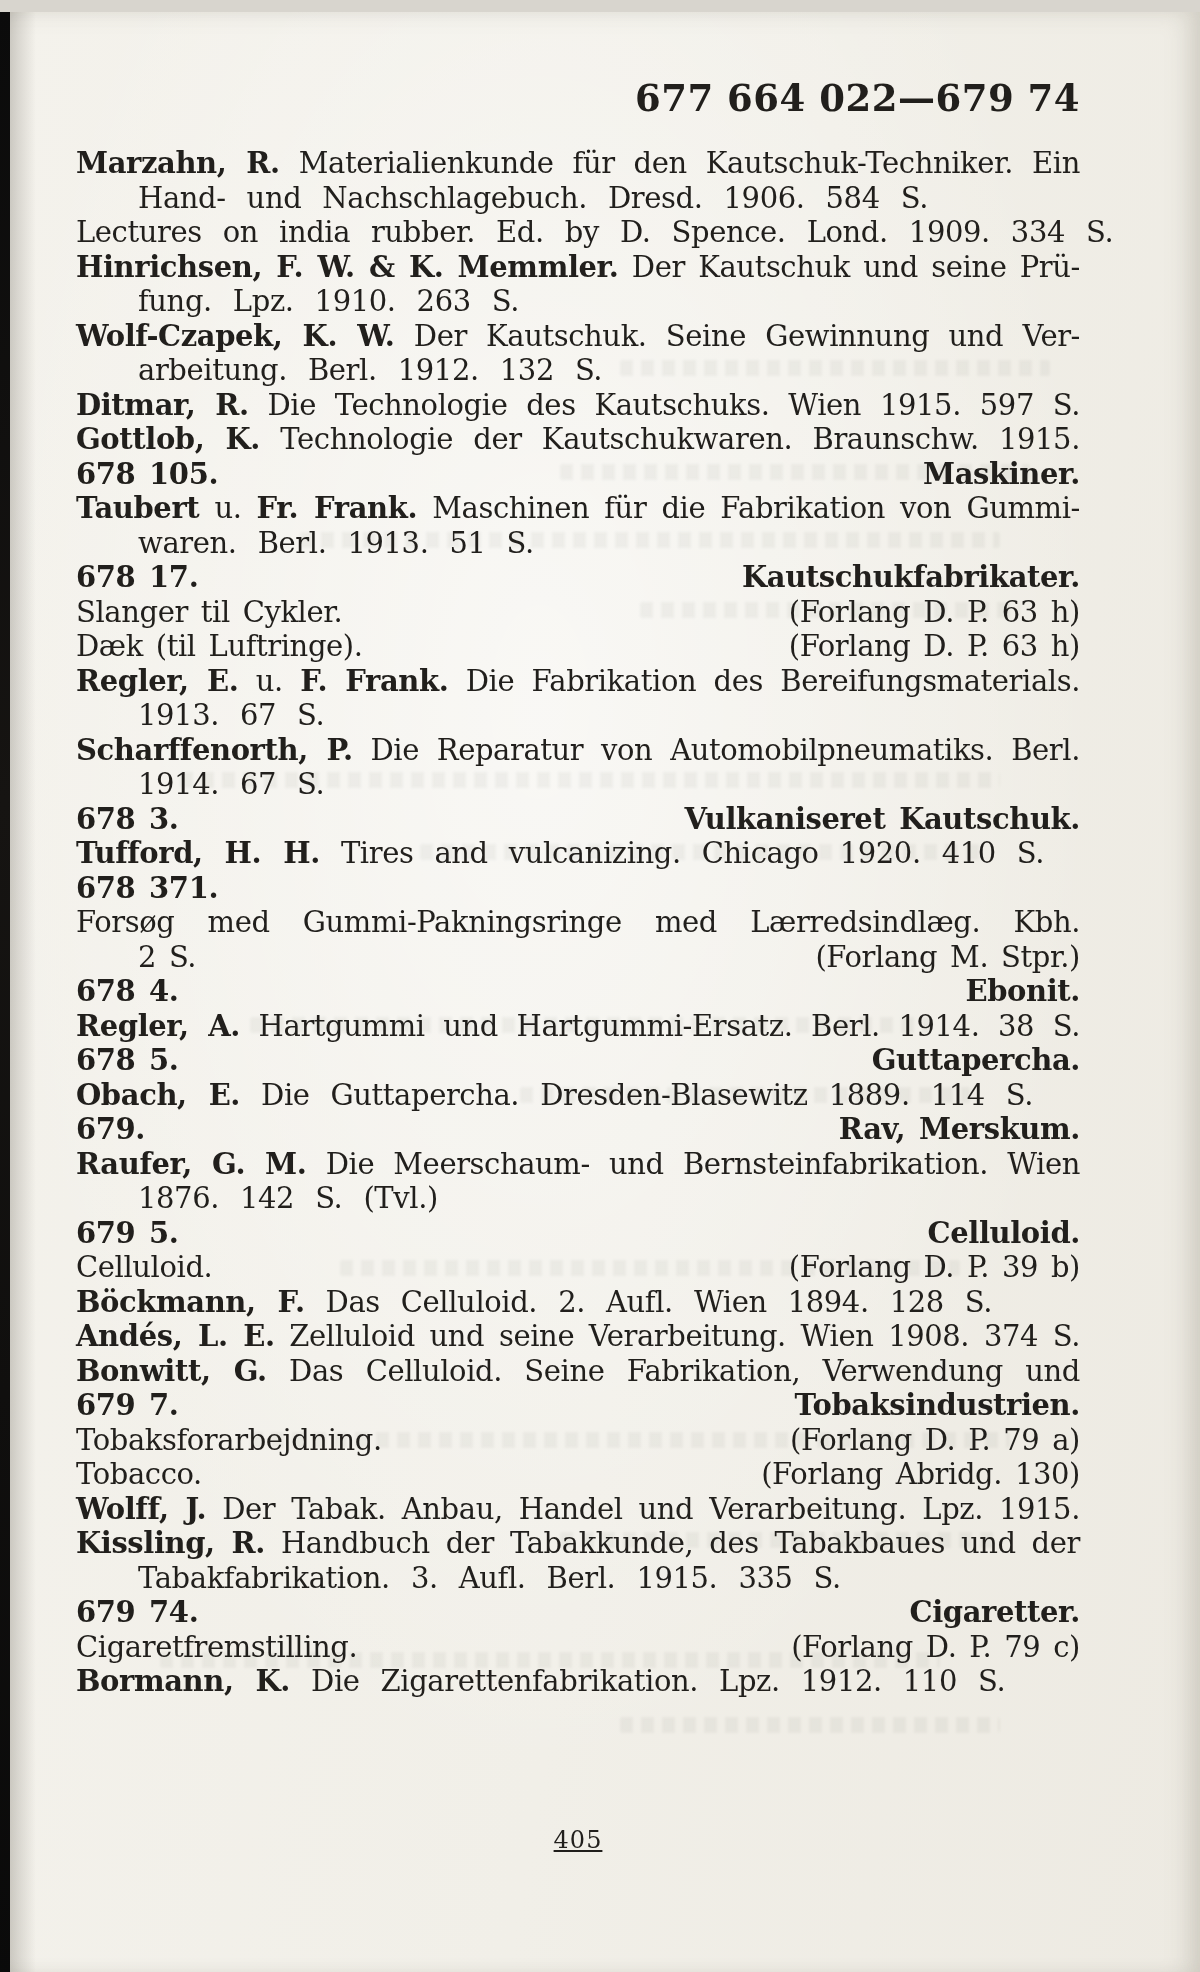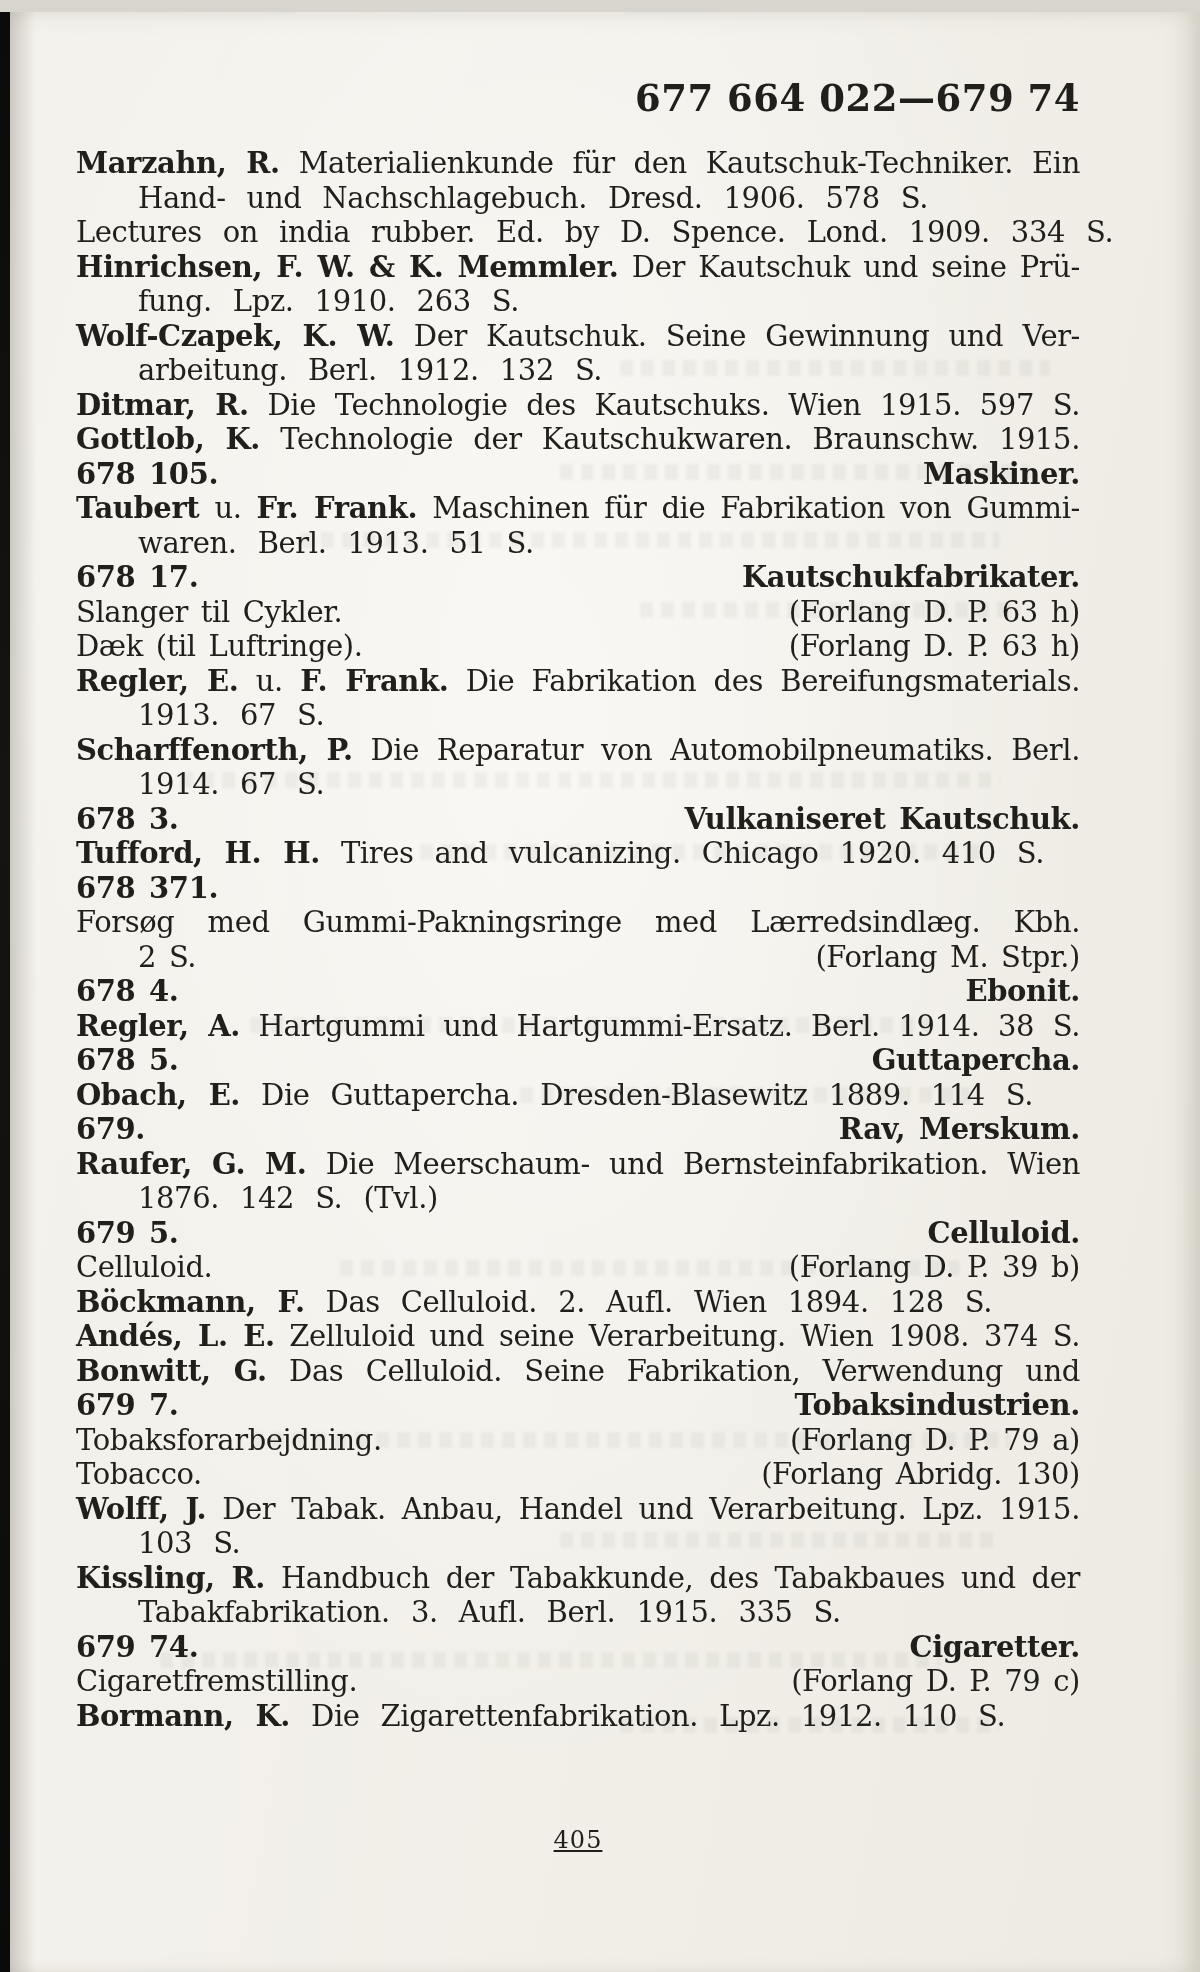--- a/index.html
+++ b/index.html
@@ -65,21 +65,21 @@
   <div class="ghost" style="top:1248px; left:340px; width:620px;"></div>
   <div class="ghost" style="top:1420px; left:250px; width:760px;"></div>
   <div class="ghost" style="top:1520px; left:560px; width:440px;"></div>
   <div class="ghost" style="top:1640px; left:160px; width:780px;"></div>
   <div class="ghost" style="top:1705px; left:620px; width:380px;"></div>
 
   <div class="header-code">677 664 022—679 74</div>
 
   <div class="text-block">
       <div class="line justify"><span class="b">Marzahn, R.</span><span> Materialienkunde für den Kautschuk-Techniker. Ein</span></div>
-      <div class="line indent wide"><span>Hand- und Nachschlagebuch. Dresd. 1906. 578 S.</span></div>
+      <div class="line indent wide"><span>Hand- und Nachschlagebuch. Dresd. 1906. 584 S.</span></div>
       <div class="line wide"><span>Lectures on india rubber. Ed. by D. Spence. Lond. 1909. 334 S.</span></div>
       <div class="line justify"><span class="b">Hinrichsen, F. W. &amp; K. Memmler.</span><span> Der Kautschuk und seine Prü-</span></div>
       <div class="line indent wide"><span>fung. Lpz. 1910. 263 S.</span></div>
       <div class="line justify"><span class="b">Wolf-Czapek, K. W.</span><span> Der Kautschuk. Seine Gewinnung und Ver-</span></div>
       <div class="line indent wide"><span>arbeitung. Berl. 1912. 132 S.</span></div>
       <div class="line justify"><span class="b">Ditmar, R.</span><span> Die Technologie des Kautschuks. Wien 1915. 597 S.</span></div>
       <div class="line justify"><span class="b">Gottlob, K.</span><span> Technologie der Kautschukwaren. Braunschw. 1915.</span></div>
       <div class="line flex">
         <span><span class="b">678 105.</span></span>
         <span class="b">Maskiner.</span>
@@ -146,21 +146,20 @@
       </div>
       <div class="line flex">
         <span><span>Tobaksforarbejdning.</span></span>
         <span class="">(Forlang D. P. 79 a)</span>
       </div>
       <div class="line flex">
         <span><span>Tobacco.</span></span>
         <span class="">(Forlang Abridg. 130)</span>
       </div>
       <div class="line justify"><span class="b">Wolff, J.</span><span> Der Tabak. Anbau, Handel und Verarbeitung. Lpz. 1915.</span></div>
-      <div class="line indent wide"><span>103 S.</span></div>
       <div class="line justify"><span class="b">Kissling, R.</span><span> Handbuch der Tabakkunde, des Tabakbaues und der</span></div>
       <div class="line indent wide"><span>Tabakfabrikation. 3. Aufl. Berl. 1915. 335 S.</span></div>
       <div class="line flex">
         <span><span class="b">679 74.</span></span>
         <span class="b">Cigaretter.</span>
       </div>
       <div class="line flex">
         <span><span>Cigaretfremstilling.</span></span>
         <span class="">(Forlang D. P. 79 c)</span>
       </div>

